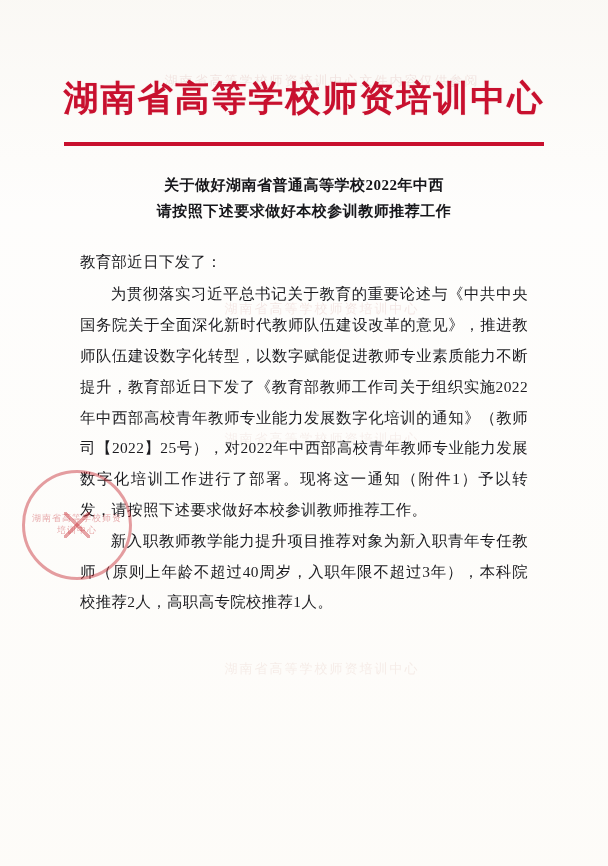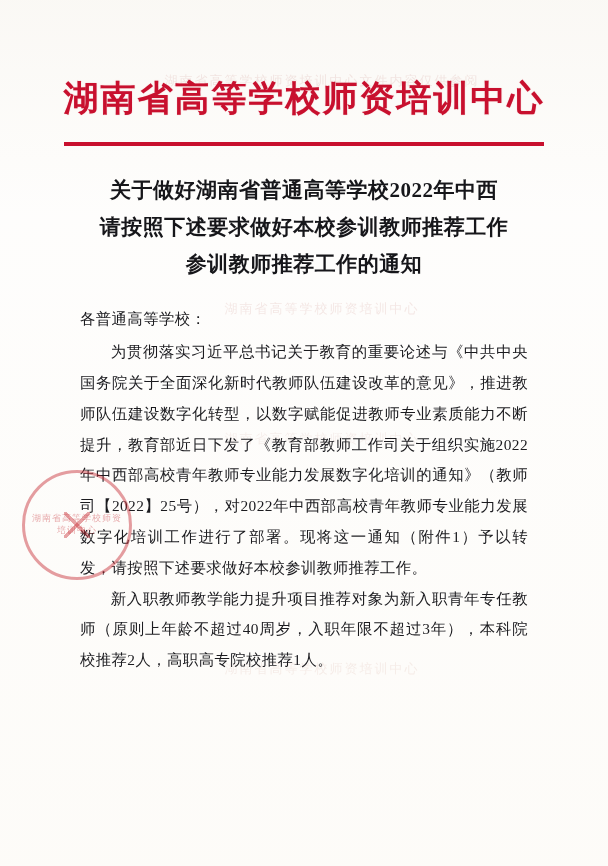--- a/index.html
+++ b/index.html
@@ -65,21 +65,21 @@
     width: 480px;
     height: 4px;
     background: #c8102e;
   }
 
   .doc-title {
     position: relative;
     margin: 26px auto 0 auto;
     width: 448px;
     text-align: center;
-    font-size: 21px;
+    font-size: 15px;
     font-weight: bold;
     line-height: 1.75;
     color: #16161a;
     letter-spacing: 0.5px;
     font-family: "Liberation Serif", "DejaVu Serif", serif;
   }
 
   .body-wrap {
     position: relative;
     margin: 22px auto 0 auto;
@@ -151,25 +151,24 @@
   <div class="ghost g4">湖南省高等学校师资培训中心</div>
 
   <div class="masthead">
     <div class="masthead-title">湖南省高等学校师资培训中心</div>
     <div class="red-rule"></div>
   </div>
 
   <div class="doc-title">
     <div>关于做好湖南省普通高等学校2022年中西</div>
     <div>请按照下述要求做好本校参训教师推荐工作</div>
-    <div>参训教师推荐工作的通知</div>
   </div>
 
   <div class="body-wrap">
-    <p class="salutation">各普通高等学校：</p>
+    <p class="salutation">教育部近日下发了：</p>
     <p class="para">为贯彻落实习近平总书记关于教育的重要论述与《中共中央国务院关于全面深化新时代教师队伍建设改革的意见》，推进教师队伍建设数字化转型，以数字赋能促进教师专业素质能力不断提升，教育部近日下发了《教育部教师工作司关于组织实施2022年中西部高校青年教师专业能力发展数字化培训的通知》（教师司【2022】25号），对2022年中西部高校青年教师专业能力发展数字化培训工作进行了部署。现将这一通知（附件1）予以转发，请按照下述要求做好本校参训教师推荐工作。</p>
     <p class="para">新入职教师教学能力提升项目推荐对象为新入职青年专任教师（原则上年龄不超过40周岁，入职年限不超过3年），本科院校推荐2人，高职高专院校推荐1人。</p>
   </div>
 
   <div class="seal">
     <div class="seal-text">湖南省高等学校师资培训中心</div>
   </div>
 
 </div>
 

